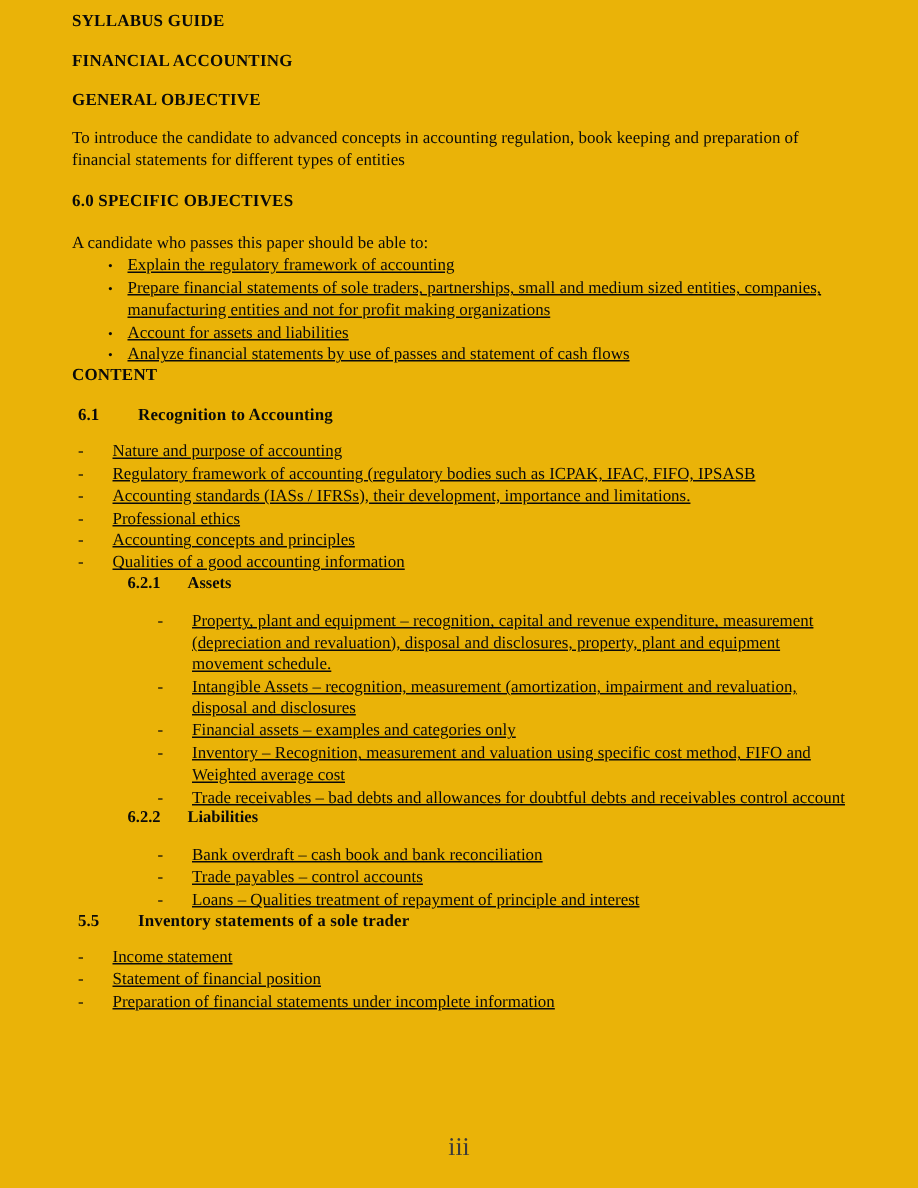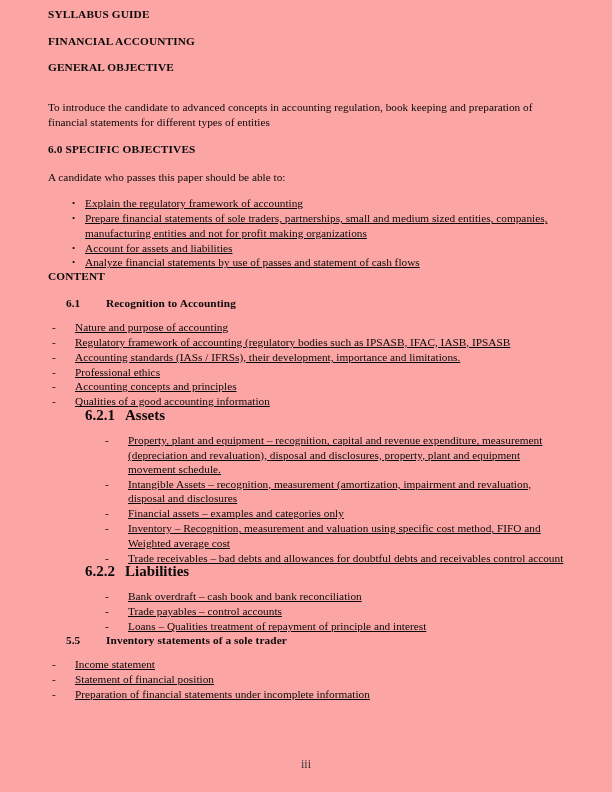--- a/index.html
+++ b/index.html
@@ -4,66 +4,66 @@
 <style>
   html, body {
     margin: 0;
     padding: 0;
     background: #ffffff;
   }
   .page {
     position: relative;
     width: 612px;
     height: 792px;
-    background: #fca5a5;
+    background: #eab308;
     font-family: "Liberation Serif", "DejaVu Serif", serif;
     color: #0a0a0a;
     overflow: hidden;
     box-sizing: border-box;
   }
   .content {
     position: absolute;
     left: 48px;
     top: 8px;
     width: 518px;
   }
 
   
   .h-bold {
     font-weight: bold;
     font-size: 11.3px;
     line-height: 13px;
     margin: 0 0 13.5px 0;
     letter-spacing: 0.15px;
   }
-  .h-bold.tight { margin-bottom: 26px; }
+  .h-bold.tight { margin-bottom: 11px; }
 
   
   .para {
     font-size: 11.3px;
     line-height: 14.6px;
     margin: 0 0 14px 0;
   }
 
   
   .sec {
     display: flex;
     font-weight: bold;
     font-size: 11.3px;
     line-height: 13px;
-    margin: 0 0 10px 18px;
+    margin: 0 0 10px 4px;
   }
   .sec .num { width: 40px; flex: 0 0 40px; }
   .sec .ttl { flex: 1; letter-spacing: 0.1px; }
 
   
   .subsec {
     display: flex;
     font-weight: bold;
-    font-size: 15px;
+    font-size: 11px;
     line-height: 13px;
     margin: 0 0 11px 0;
     padding-left: 37px;
   }
   .subsec .num { width: 40px; flex: 0 0 40px; }
 
   
   ul.list {
     list-style: none;
     margin: 0;
@@ -100,42 +100,42 @@
 
   .gap-after-list { margin-bottom: 14px; }
 
   
   .folio {
     position: absolute;
     left: 0;
     right: 0;
     top: 758px;
     text-align: center;
-    font-size: 12px;
+    font-size: 17px;
     line-height: 13px;
     color: #3a3a3a;
   }
 </style>
 </head>
 <body>
 
 <div class="page">
   <div class="content">
 
     <h1 class="h-bold">SYLLABUS GUIDE</h1>
 
     <h2 class="h-bold">FINANCIAL ACCOUNTING</h2>
 
     <h3 class="h-bold tight">GENERAL OBJECTIVE</h3>
 
     <p class="para">To introduce the candidate to advanced concepts in accounting regulation, book keeping and preparation of financial statements for different types of entities</p>
 
     <h3 class="h-bold">6.0 SPECIFIC OBJECTIVES</h3>
 
-    <p class="para" style="margin-bottom:12px">A candidate who passes this paper should be able to:</p>
+    <p class="para" style="margin-bottom:1px">A candidate who passes this paper should be able to:</p>
 
     <ul class="list dots gap-after-list" id="objectives-list">
         <li>
           <span class="mk">•</span>
           <span class="tx">Explain the regulatory framework of accounting</span>
         </li>
         <li>
           <span class="mk">•</span>
           <span class="tx">Prepare financial statements of sole traders, partnerships, small and medium sized entities, companies, manufacturing entities and not for profit making organizations</span>
         </li>
@@ -156,21 +156,21 @@
           <span class="num">6.1</span>
           <span class="ttl">Recognition to Accounting</span>
         </div>
         <ul class="list dash1 gap-after-list">
           <li>
             <span class="mk">-</span>
             <span class="tx">Nature and purpose of accounting</span>
           </li>
           <li>
             <span class="mk">-</span>
-            <span class="tx">Regulatory framework of accounting (regulatory bodies such as IPSASB, IFAC, IASB, IPSASB</span>
+            <span class="tx">Regulatory framework of accounting (regulatory bodies such as ICPAK, IFAC, FIFO, IPSASB</span>
           </li>
           <li>
             <span class="mk">-</span>
             <span class="tx"> Accounting standards (IASs / IFRSs), their development, importance and limitations.</span>
           </li>
           <li>
             <span class="mk">-</span>
             <span class="tx">Professional ethics</span>
           </li>
           <li>

